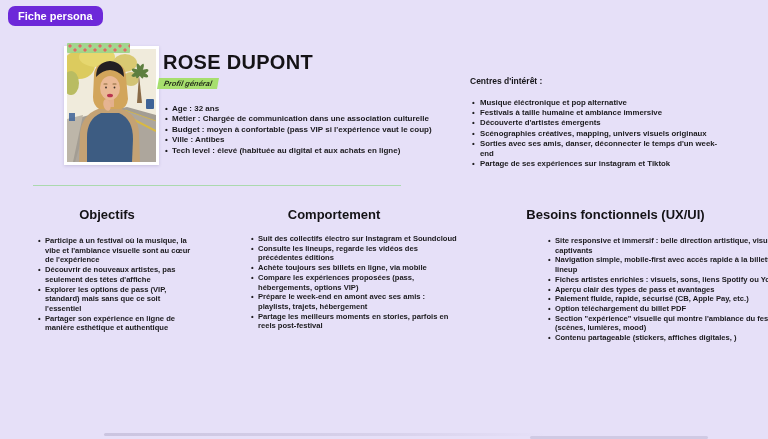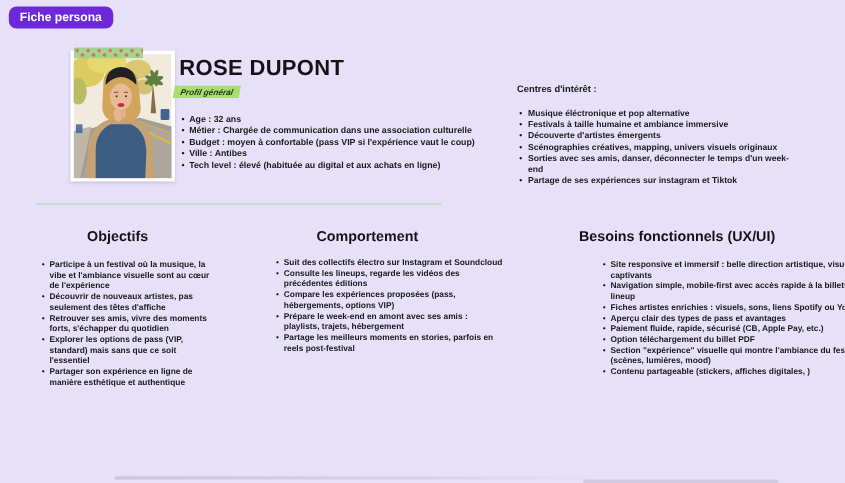--- a/index.html
+++ b/index.html
@@ -159,29 +159,29 @@
       <li>Partage de ses expériences sur instagram et Tiktok</li>
     </ul>
   </div>
 
   <div class="divider"></div>
 
   <div class="col-heading objectifs">Objectifs</div>
   <ul class="col-list objectifs">
     <li>Participe à un festival où la musique, la vibe et l'ambiance visuelle sont au cœur de l'expérience</li>
     <li>Découvrir de nouveaux artistes, pas seulement des têtes d'affiche</li>
-    <li>Retrouver ses amis, vivre des moments forts, s'échapper du quotidien</li>
     <li>Explorer les options de pass (VIP, standard) mais sans que ce soit l'essentiel</li>
     <li>Partager son expérience en ligne de manière esthétique et authentique</li>
   </ul>
 
   <div class="col-heading comportement">Comportement</div>
   <ul class="col-list comportement">
     <li>Suit des collectifs électro sur Instagram et Soundcloud</li>
     <li>Consulte les lineups, regarde les vidéos des précédentes éditions</li>
+    <li>Achète toujours ses billets en ligne, via mobile</li>
     <li>Compare les expériences proposées (pass, hébergements, options VIP)</li>
     <li>Prépare le week-end en amont avec ses amis : playlists, trajets, hébergement</li>
     <li>Partage les meilleurs moments en stories, parfois en reels post-festival</li>
   </ul>
 
   <div class="col-heading besoins">Besoins fonctionnels (UX/UI)</div>
   <ul class="col-list besoins">
     <li>Site responsive et immersif : belle direction artistique, visuels captivants</li>
     <li>Navigation simple, mobile-first avec accès rapide à la billetterie et lineup</li>
     <li>Fiches artistes enrichies : visuels, sons, liens Spotify ou YouTube</li>

